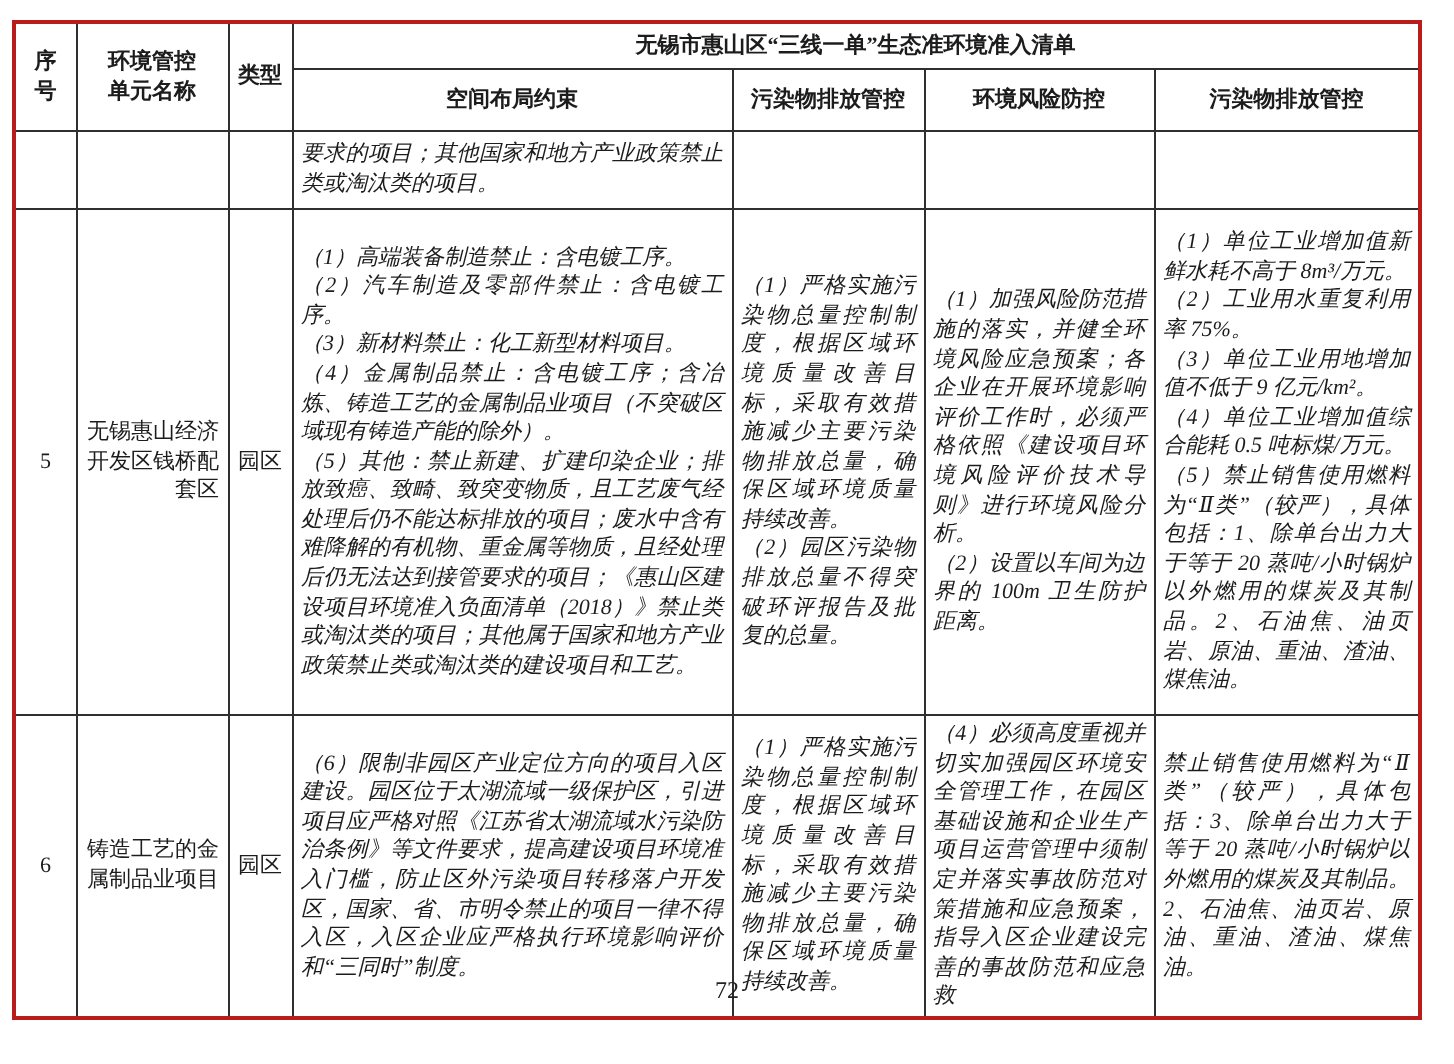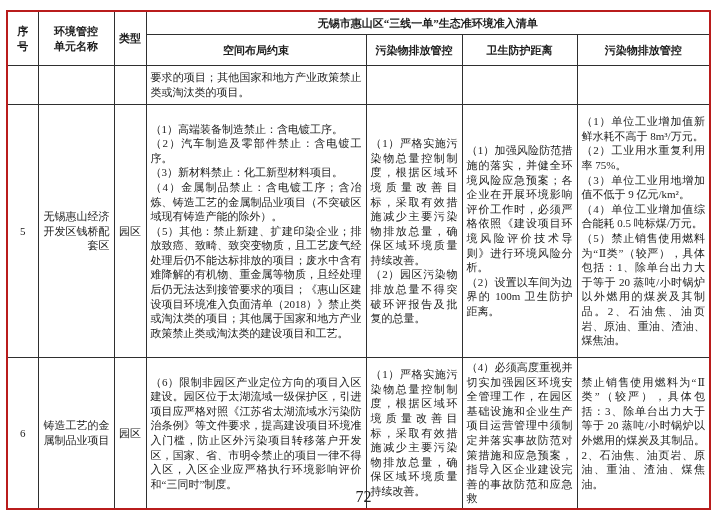--- a/index.html
+++ b/index.html
@@ -45,31 +45,32 @@
     text-align: center;
   }
   td.name-cell {
     text-align: right;
     padding: 2px 11px;
   }
   td.body-text {
     white-space: pre-line;
     text-align: justify;
     vertical-align: middle;
+    font-style: italic;
   }
   tr.row-cont  { height: 39px; }
   tr.row-five  { height: 253px; }
   tr.row-six   { height: 132px; }
   .page-number {
     position: absolute;
     left: 0;
     right: 0;
     top: 488px;
     text-align: center;
-    font-size: 16px;
+    font-size: 12px;
     color: #222;
   }
 </style>
 </head>
 <body>
 
 <div class="page">
 
   <table class="access-list">
     <colgroup>
@@ -87,21 +88,21 @@
       <th class="hd" rowspan="2">序号</th>
       <th class="hd body-text" rowspan="2" style="white-space:pre-line">环境管控
 单元名称</th>
       <th class="hd" rowspan="2">类型</th>
       <th class="hd" colspan="4">无锡市惠山区“三线一单”生态准环境准入清单</th>
     </tr>
 
     <tr class="hdr-sub">
       <th class="hd">空间布局约束</th>
       <th class="hd">污染物排放管控</th>
-      <th class="hd">卫生防护距离</th>
+      <th class="hd">环境风险防控</th>
       <th class="hd">污染物排放管控</th>
     </tr>
 
     <tr class="row-cont">
       <td class="center"></td>
       <td class="center"></td>
       <td class="center"></td>
       <td class="body-text">要求的项目；其他国家和地方产业政策禁止类或淘汰类的项目。</td>
       <td class="body-text"></td>
       <td class="body-text"></td>

